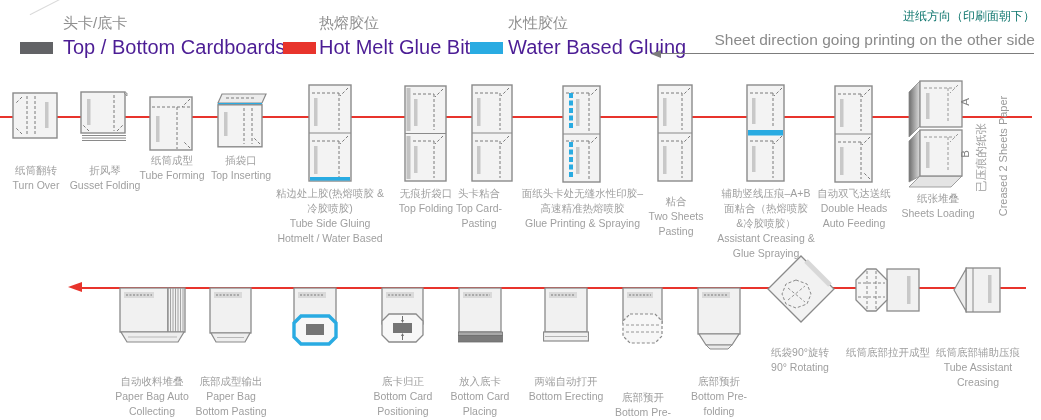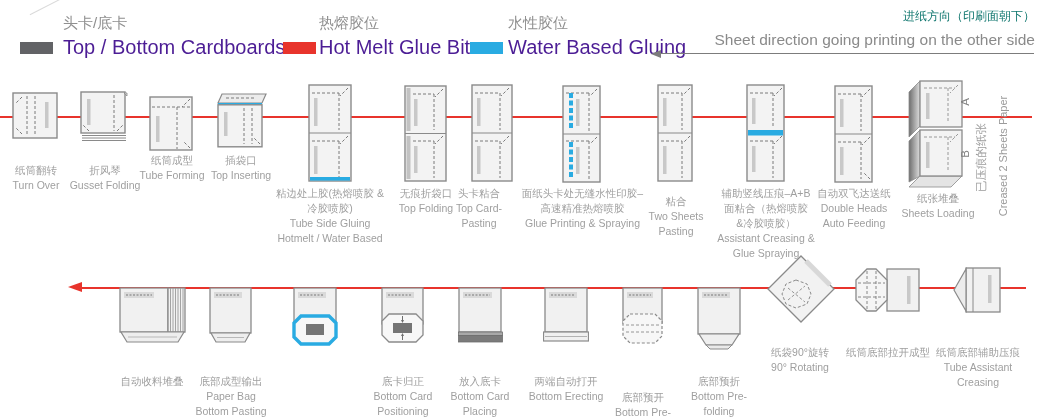--- a/index.html
+++ b/index.html
@@ -295,20 +295,22 @@
   </svg>
   <svg class="diag" style="left:952px;top:267px;" width="50" height="46" viewBox="0 0 50 46">
     <rect x="14" y="1" width="34" height="44" fill="#f1f1f1" stroke="#8a8a8a" stroke-width="1.3"></rect>
     <rect x="36" y="8" width="3.5" height="28" fill="#c8c8c8"></rect>
     <polygon points="14,2 14,44 2,23" fill="#ececec" stroke="#8a8a8a" stroke-width="1.2"></polygon>
     <line x1="21" y1="1" x2="21" y2="45" stroke="#8a8a8a" stroke-width="1"></line>
   </svg>
 
   <div class="lbl" style="left:107px;top:374px;width:90px;">
     <div>自动收料堆叠</div>
+      <div>Paper Bag Auto
+Collecting</div>
     </div>
   <div class="lbl" style="left:189px;top:374px;width:84px;">
     <div>底部成型输出</div>
       <div>Paper Bag
 Bottom Pasting</div>
     </div>
   <div class="lbl" style="left:358px;top:374px;width:90px;">
     <div>底卡归正</div>
       <div>Bottom Card
 Positioning</div>

